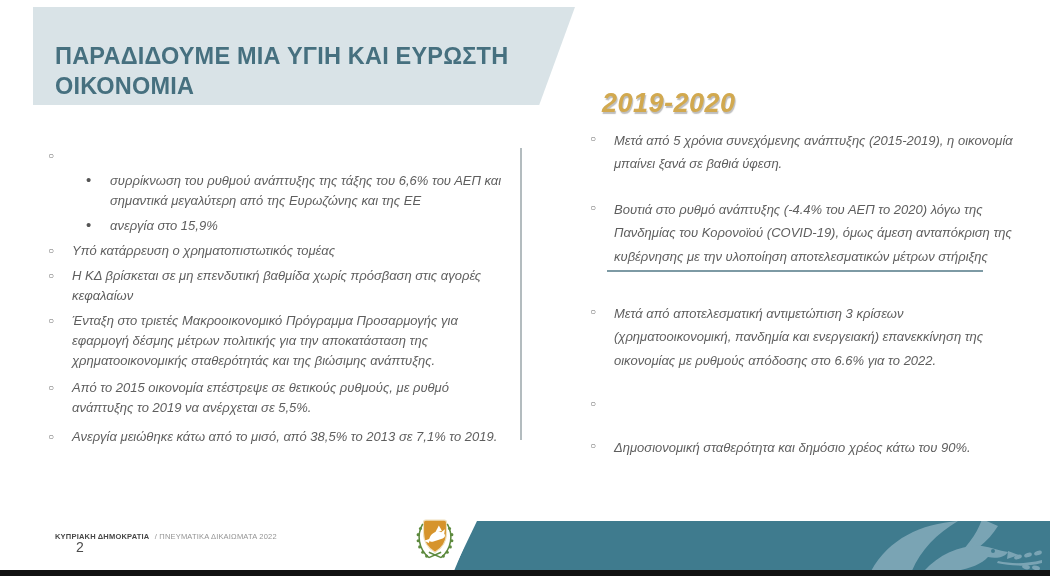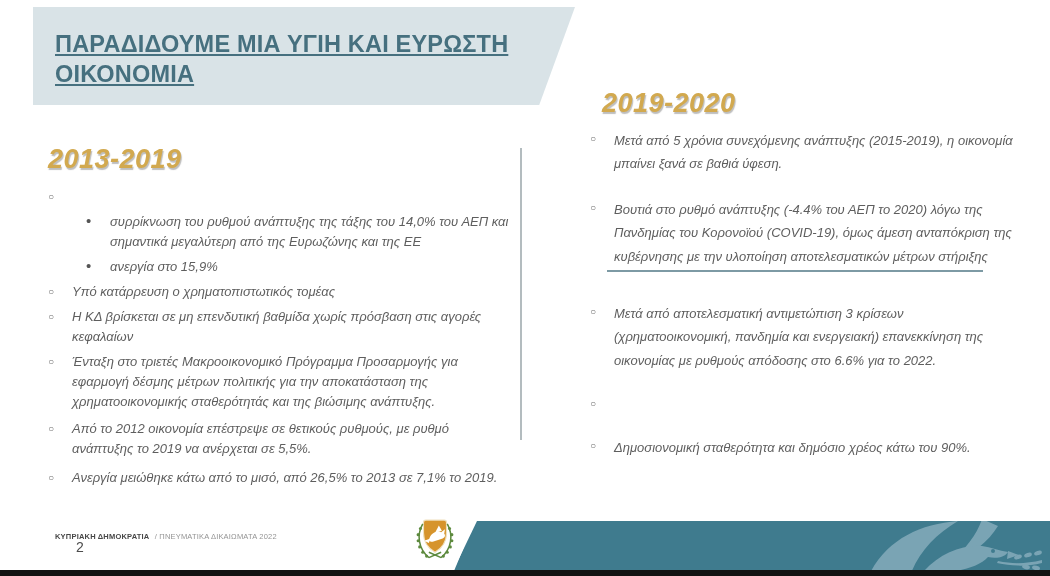--- a/index.html
+++ b/index.html
@@ -2,22 +2,22 @@
 <html><head>
 <meta charset="utf-8">
 <style>
   html,body{margin:0;padding:0;background:#ffffff;}
   .slide{position:relative;width:1050px;height:576px;background:#ffffff;overflow:hidden;
          font-family:"Liberation Sans",sans-serif;}
 
   
   .header-band{position:absolute;left:33px;top:7px;width:542px;height:98px;
     background:#d9e3e7;clip-path:polygon(0 0,100% 0,93.4% 100%,0 100%);}
-  .slide-title{position:absolute;left:22px;top:22px;width:478px;
-    font-size:23.5px;font-weight:bold;line-height:1.28;color:#46707f;letter-spacing:.2px;text-decoration:underline;}
+  .slide-title{position:absolute;left:22px;top:34px;width:478px;
+    font-size:23.5px;font-weight:bold;line-height:1.28;color:#46707f;letter-spacing:.2px;}
 
   
   .gold-heading{font-style:italic;font-weight:bold;font-size:27px;color:#d2a94f;
     text-shadow:1px 2px 1px rgba(110,110,110,.45);letter-spacing:.5px;line-height:1;}
 
   
   .col-left{position:absolute;left:48px;top:146px;width:465px;}
   .col-left .gold-heading{margin:0 0 14px 0;}
   .col-right{position:absolute;left:590px;top:90px;width:432px;}
   .col-right .gold-heading{margin-left:12px;}
@@ -58,52 +58,51 @@
 </head>
 <body>
 
 <div class="slide">
 
   <div class="header-band">
     <div class="slide-title">ΠΑΡΑΔΙΔΟΥΜΕ ΜΙΑ ΥΓΙΗ ΚΑΙ ΕΥΡΩΣΤΗ ΟΙΚΟΝΟΜΙΑ</div>
   </div>
 
   <div class="col-left">
-    <div class="gold-heading">2013-2019</div>
     <ul class="bullets">
       <li>
         <span class="glyph g-circle">○</span>
       </li>
       <li class="sub">
         <span class="glyph">•</span>
-        <span class="btxt">συρρίκνωση του ρυθμού ανάπτυξης της τάξης του 14,0% του ΑΕΠ και σημαντικά μεγαλύτερη από της Ευρωζώνης και της ΕΕ</span>
+        <span class="btxt">συρρίκνωση του ρυθμού ανάπτυξης της τάξης του 6,6% του ΑΕΠ και σημαντικά μεγαλύτερη από της Ευρωζώνης και της ΕΕ</span>
       </li>
       <li class="sub">
         <span class="glyph">•</span>
         <span class="btxt">ανεργία στο 15,9%</span>
       </li>
       <li>
         <span class="glyph g-circle">○</span>
         <span class="btxt">Υπό κατάρρευση ο χρηματοπιστωτικός τομέας</span>
       </li>
       <li>
         <span class="glyph g-circle">○</span>
         <span class="btxt">Η ΚΔ βρίσκεται σε μη επενδυτική βαθμίδα χωρίς πρόσβαση στις αγορές κεφαλαίων</span>
       </li>
       <li>
         <span class="glyph g-circle">○</span>
         <span class="btxt">Ένταξη στο τριετές Μακροοικονομικό Πρόγραμμα Προσαρμογής για εφαρμογή δέσμης μέτρων πολιτικής για την αποκατάσταση της χρηματοοικονομικής σταθερότητάς και της βιώσιμης ανάπτυξης.</span>
       </li>
       <li style="margin-top:7px">
         <span class="glyph g-circle">○</span>
-        <span class="btxt">Από το 2012 οικονομία επέστρεψε σε θετικούς ρυθμούς,  με ρυθμό ανάπτυξης το 2019 να ανέρχεται σε 5,5%.</span>
+        <span class="btxt">Από το 2015 οικονομία επέστρεψε σε θετικούς ρυθμούς,  με ρυθμό ανάπτυξης το 2019 να ανέρχεται σε 5,5%.</span>
       </li>
       <li style="margin-top:9px">
         <span class="glyph g-circle">○</span>
-        <span class="btxt">Ανεργία μειώθηκε κάτω από το μισό, από 26,5% το 2013 σε 7,1% το 2019.</span>
+        <span class="btxt">Ανεργία μειώθηκε κάτω από το μισό, από 38,5% το 2013 σε 7,1% το 2019.</span>
       </li>
     </ul>
   </div>
 
   <div class="v-divider"></div>
 
   <div class="col-right">
     <div class="gold-heading">2019-2020</div>
     <ul class="bullets">
       <li>

